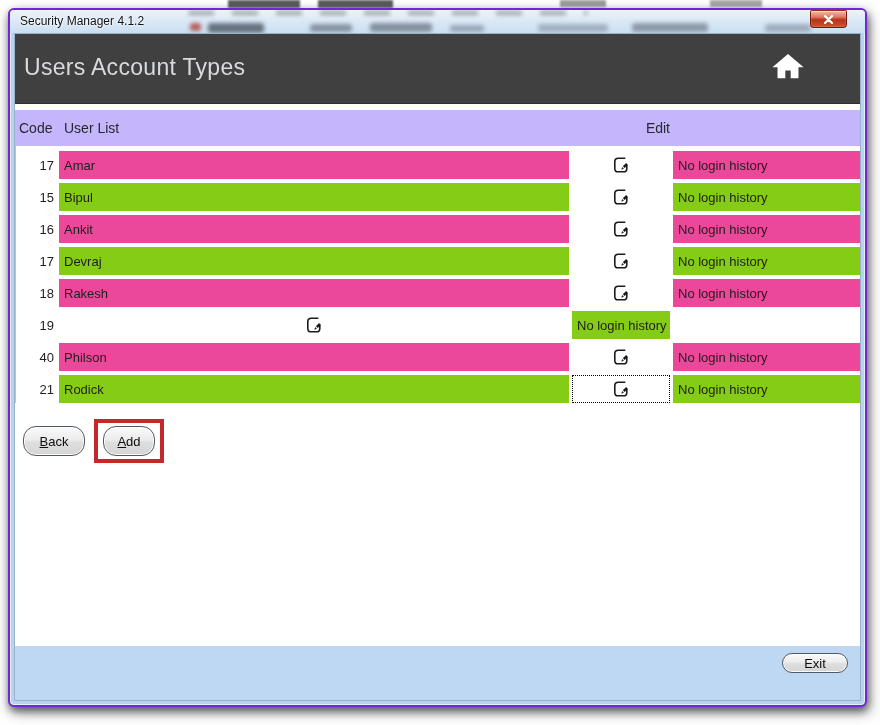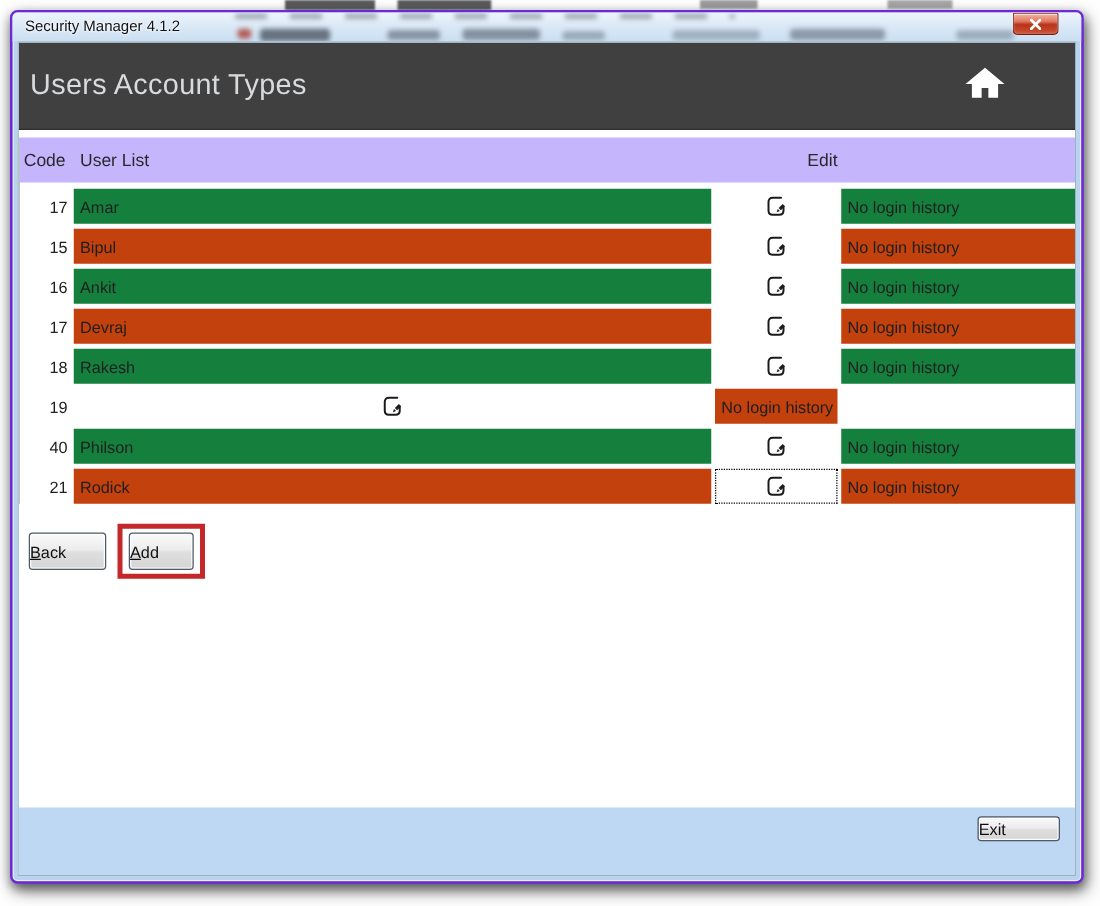--- a/index.html
+++ b/index.html
@@ -83,35 +83,35 @@
   .thead .h-code { text-align:left; padding-left:3px; }
   .thead .h-user { padding-left:5px; }
   .thead .h-edit { text-align:right; }
   .thead .h-login { padding-left:5px; }
 
   .tbody { margin-top:5px; }
   .trow { height:28px; margin-bottom:4px; font-size:13px; color:#1e1e1e; }
   .trow:last-child { margin-bottom:16px; }
   .c-code { height:100%; background:#ffffff; display:flex; align-items:center; justify-content:flex-end; padding-right:2px; }
   .c-user, .c-login { height:100%; display:flex; align-items:center; padding-left:5px; }
-  .trow.alt .c-user, .trow.alt .c-login { background:#15803d; }
-  .trow.plain .c-user, .trow.plain .c-login { background:#c2410c; }
+  .trow.alt .c-user, .trow.alt .c-login { background:#ec4899; }
+  .trow.plain .c-user, .trow.plain .c-login { background:#84cc16; }
   .c-edit { height:100%; background:#ffffff; display:flex; align-items:center; justify-content:center; }
   .edit-btn { width:100%; height:100%; display:flex; align-items:center; justify-content:center; background:transparent; border:none; cursor:pointer; }
   .trow.focused .c-edit { outline:1px dotted #000; outline-offset:-1px; background:#ffffff; }
 
   
   .actions { display:flex; align-items:center; margin:12px 0 0 8px; }
   .win-btn {
     font-family:"Liberation Sans", sans-serif;
     font-size:13px; color:#0e0e0e;
     background:linear-gradient(180deg,#fafafa 0%,#ececec 45%,#dedede 55%,#d5d5d5 100%);
-    border:1px solid #4f5a68; border-radius:3px;
+    border:1px solid #4f5a68; border-radius:13px;
     box-shadow:inset 0 0 0 1px rgba(255,255,255,.9);
-    text-align:left; cursor:pointer;
+    text-align:center; cursor:pointer;
   }
   .btn-back { width:62px; height:30px; }
   .red-annot { display:inline-flex; border:4px solid #c4282b; padding:3px 5px; margin-left:9px; background:transparent; }
   .btn-add { width:52px; height:30px; }
   .mnemonic { display:inline-block; }
   .mnemonic::first-letter { text-decoration:underline; }
 
   
   .footer { position:absolute; left:0; right:0; bottom:0; height:54px; background:#bed7f3; }
   .btn-exit { position:absolute; right:12px; top:7px; width:66px; height:20px; }

